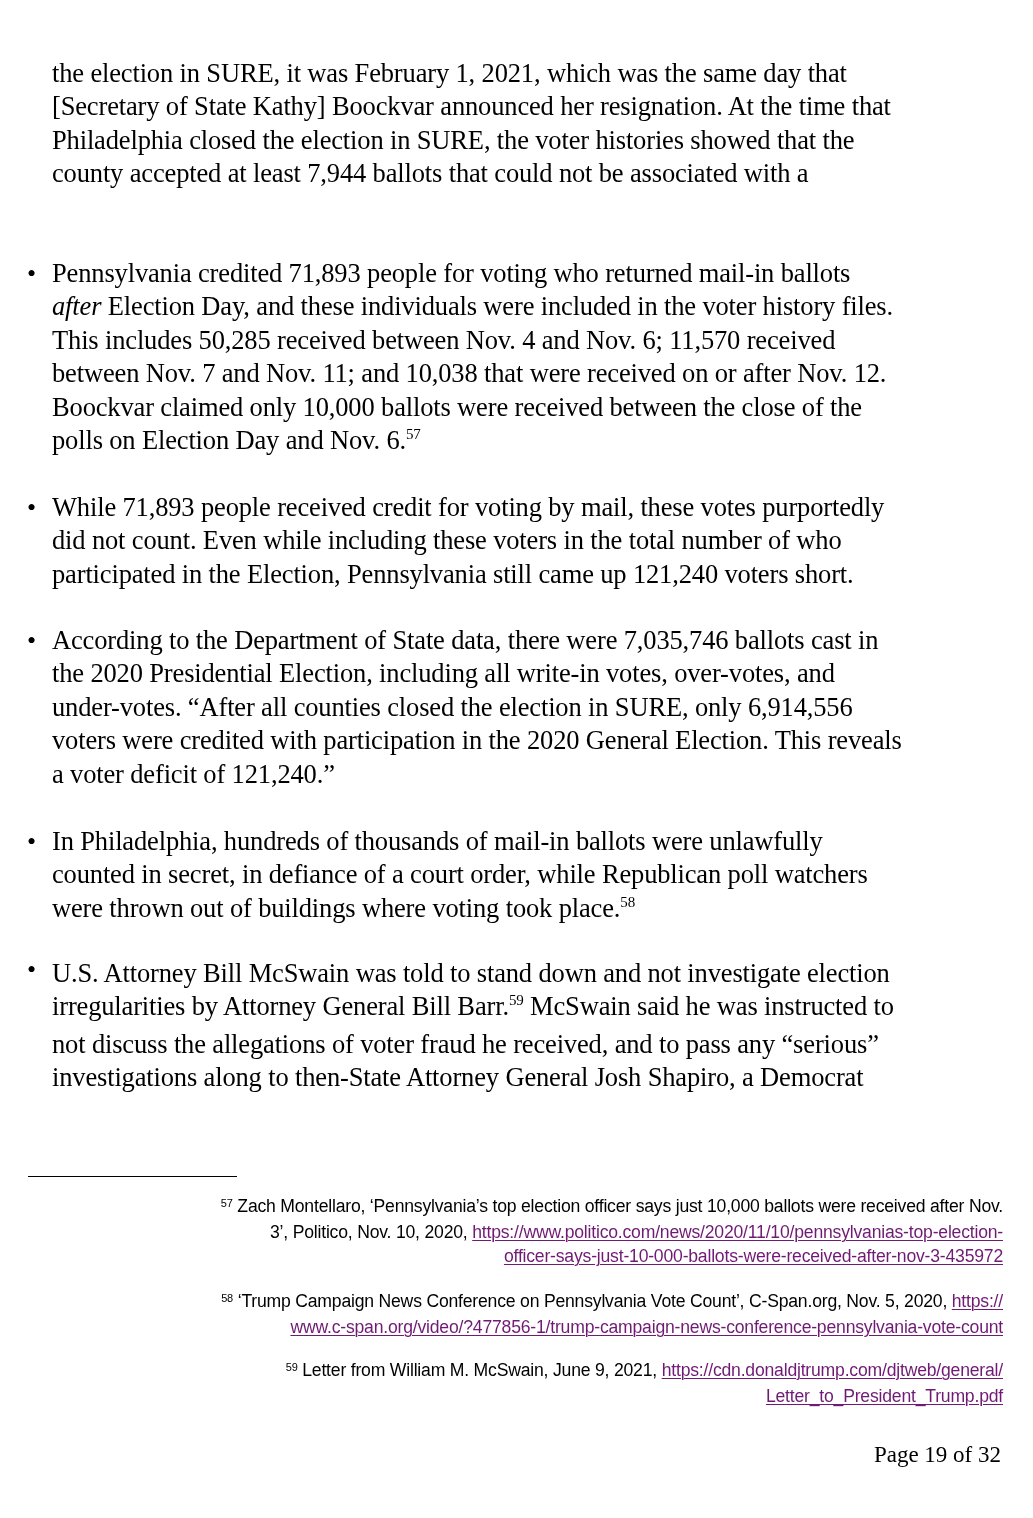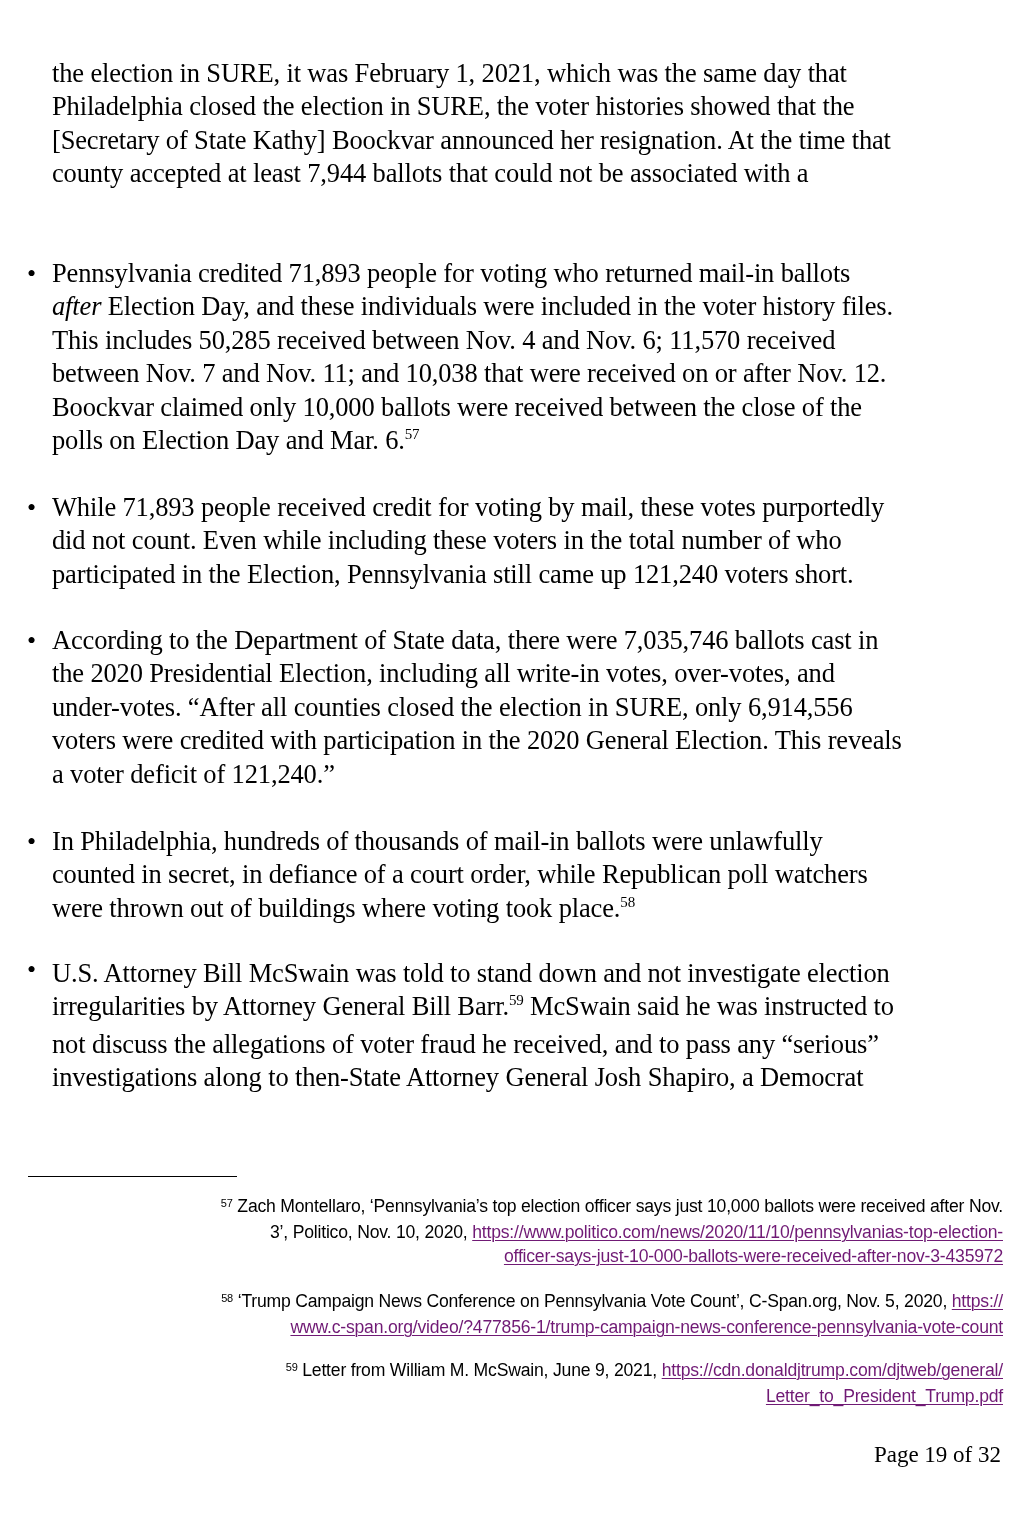--- a/index.html
+++ b/index.html
@@ -92,34 +92,34 @@
       line-height: 30px;
     }
   </style>
 </head>
 <body>
 
 <div class="page">
 
   <p class="para body-text" style="top:57px;">
     <span class="line">the election in SURE, it was February 1, 2021, which was the same day that</span>
+    <span class="line">[Secretary of State Kathy] Boockvar announced her resignation. At the time that</span>
     <span class="line">Philadelphia closed the election in SURE, the voter histories showed that the</span>
-    <span class="line">[Secretary of State Kathy] Boockvar announced her resignation. At the time that</span>
     <span class="line">county accepted at least 7,944 ballots that could not be associated with a</span>
   </p>
 
   <div class="item" style="top:257px;">
     <span class="bullet">•</span>
     <p class="para body-text" style="top:0;">
       <span class="line">Pennsylvania credited 71,893 people for voting who returned mail-in ballots</span>
       <span class="line"><em>after</em><span> Election Day, and these individuals were included in the voter history files.</span></span>
       <span class="line">This includes 50,285 received between Nov. 4 and Nov. 6; 11,570 received</span>
       <span class="line">between Nov. 7 and Nov. 11; and 10,038 that were received on or after Nov. 12.</span>
       <span class="line">Boockvar claimed only 10,000 ballots were received between the close of the</span>
-      <span class="line"><span>polls on Election Day and Mar. 6.</span><sup class="fn">57</sup></span>
+      <span class="line"><span>polls on Election Day and Nov. 6.</span><sup class="fn">57</sup></span>
     </p>
   </div>
 
   <div class="item" style="top:491px;">
     <span class="bullet">•</span>
     <p class="para body-text" style="top:0;">
       <span class="line">While 71,893 people received credit for voting by mail, these votes purportedly</span>
       <span class="line">did not count. Even while including these voters in the total number of who</span>
       <span class="line">participated in the Election, Pennsylvania still came up 121,240 voters short.</span>
     </p>

